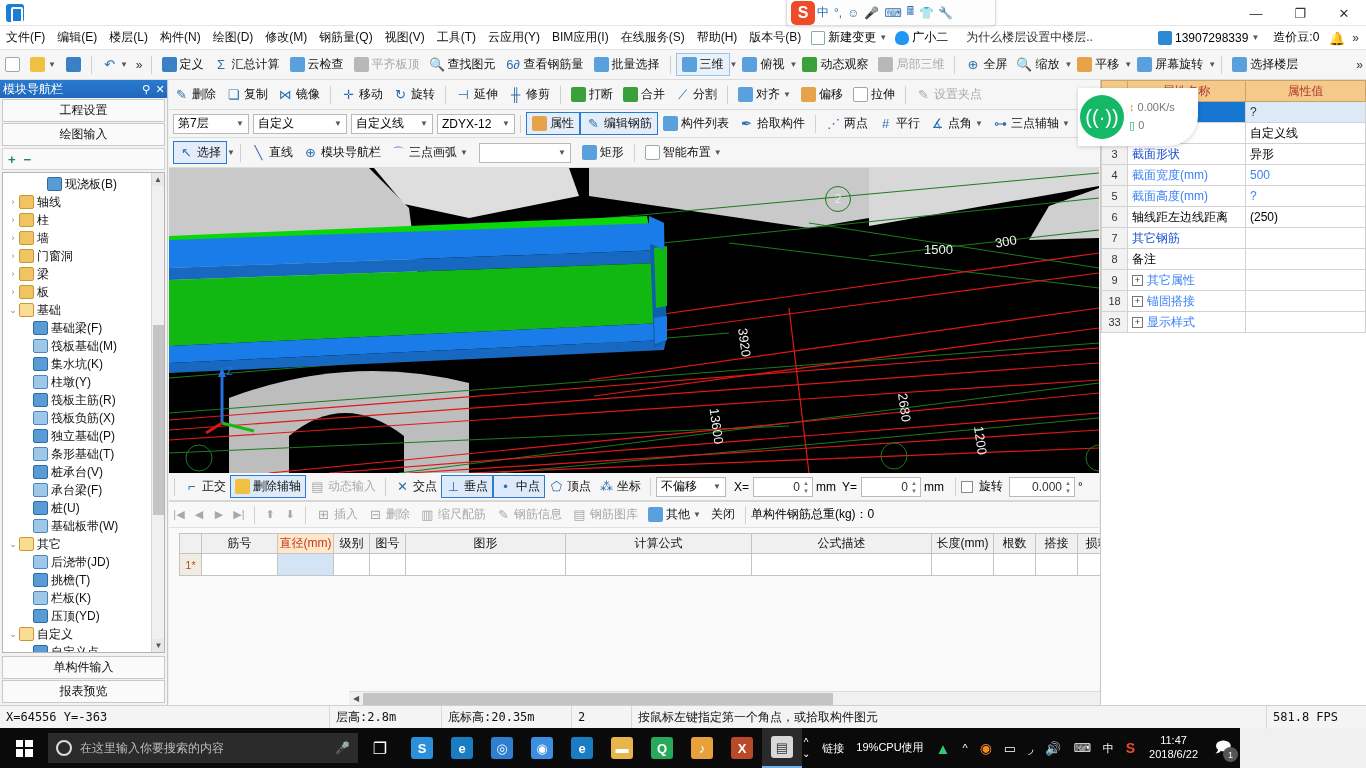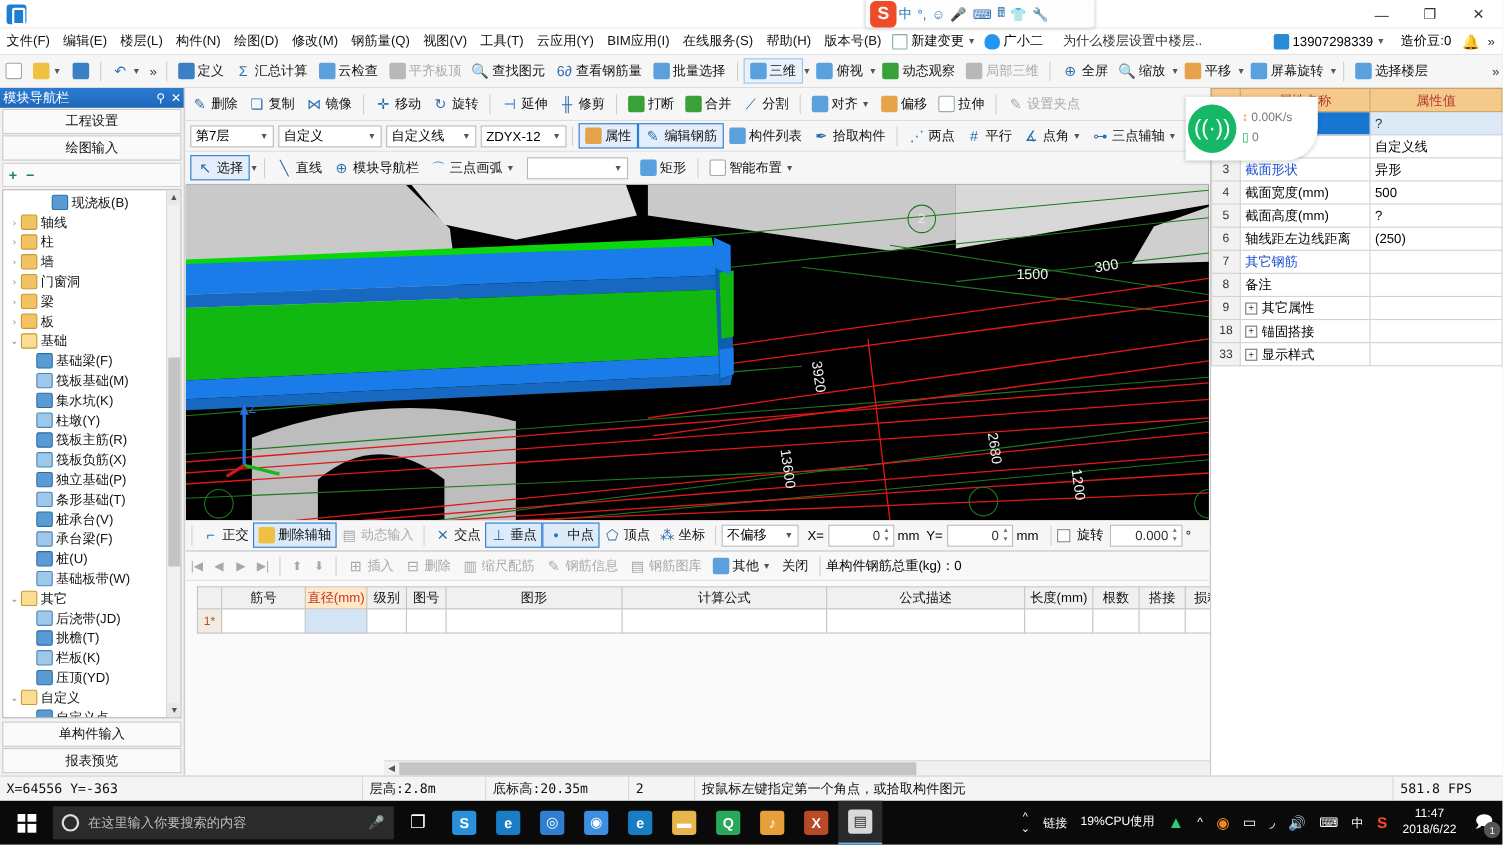--- a/index.html
+++ b/index.html
@@ -223,21 +223,21 @@
   table.pt th.idx { width: 26px; background: #f5c98a; }
   table.pt td { border: 1px solid #d2d2d2; height: 21px; font-size: 12px; padding-left: 4px; }
   table.pt td.idx {
     width: 26px; text-align: center; background: #f2f2f2; color: #333; padding: 0;
     font-size: 11px;
   }
   .pt .sel-row td { background: #1676d2; color: #fff; }
   .pt .sel-row td.idx { background: #f0d9a8; color: #333; }
   .pt .sel-row td.val { background: #dceaf8; color: #333; }
   .link { color: #1a4fd0; }
-  .dim { color: #000000; }
+  .dim { color: #3b82f6; }
   .expander {
     display: inline-flex; width: 11px; height: 11px; border: 1px solid #777;
     align-items: center; justify-content: center; font-size: 9px; color: #333;
     margin-right: 4px; vertical-align: middle; background: #fff;
   }
 
   
   .netfloat {
     position: absolute; left: 1078px; top: 88px; width: 120px; height: 58px;
     background: #fff; border-radius: 0 0 30px 0; z-index: 30;
@@ -259,21 +259,21 @@
     font-size: 12px; font-family: "DejaVu Sans Mono", monospace;
   }
   .st-cell {
     height: 23px; display: flex; align-items: center; padding: 0 6px;
     border-right: 1px solid #d8d8d8; color: #111; white-space: nowrap;
   }
   .st-msg { font-family: "Liberation Sans", sans-serif; border-right: none; }
 
   
   .taskbar {
-    position: absolute; left: 0; top: 728px; width: 1366px; height: 40px;
+    position: absolute; left: 0; top: 728px; width: 1240px; height: 40px;
     background: #0a0a0a; display: flex; align-items: center;
   }
   .start {
     width: 48px; height: 40px; display: flex; align-items: center; justify-content: center;
   }
   .win-logo {
     width: 17px; height: 17px; display: grid; grid-template-columns: 1fr 1fr;
     grid-template-rows: 1fr 1fr; gap: 2px;
   }
   .win-logo i { background: #fff; display: block; }

